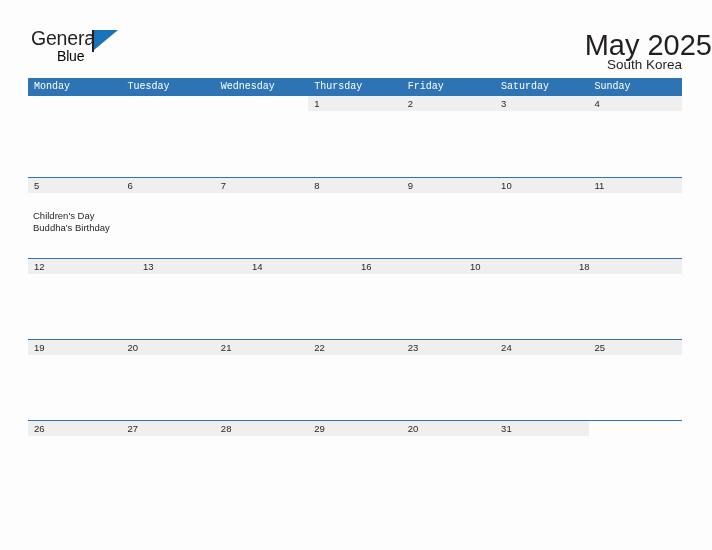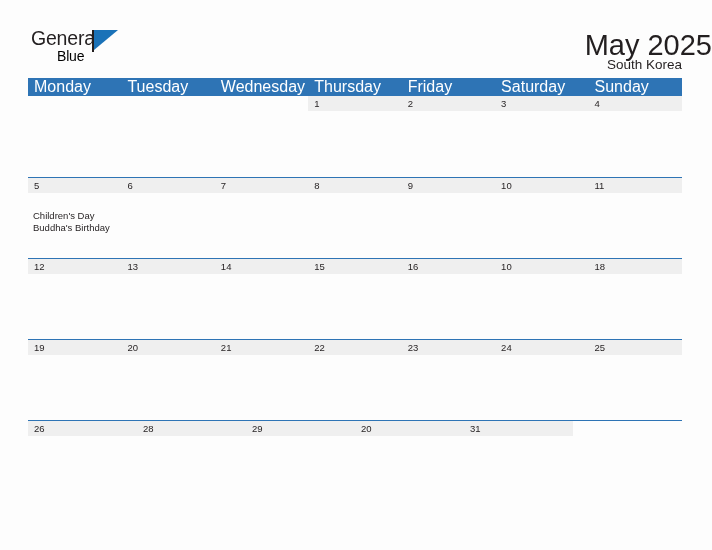--- a/index.html
+++ b/index.html
@@ -110,24 +110,25 @@
     display: flex;
     width: 654px;
     height: 18px;
     background: #2e74b5;
   }
   .weekday-cell {
     flex: 1 1 0;
     box-sizing: border-box;
     padding-left: 6px;
     color: #ffffff;
-    font-size: 16px;
+    font-size: 10px;
     line-height: 18px;
     white-space: nowrap;
     overflow: hidden;
+    font-family: Liberation Mono, monospace;
   }
 
   .week-row {
     position: relative;
     width: 654px;
     height: 81px;
     border-top: 1px solid #2e74b5;
     box-sizing: border-box;
   }
   .week-row:first-of-type {
@@ -262,23 +263,20 @@
             <div class="day-cell">
               <div class="day-band">12</div>
             </div>
             <div class="day-cell">
               <div class="day-band">13</div>
             </div>
             <div class="day-cell">
               <div class="day-band">14</div>
             </div>
             <div class="day-cell">
-              <div class="day-band">15</div>
-            </div>
-            <div class="day-cell">
               <div class="day-band">16</div>
             </div>
             <div class="day-cell">
               <div class="day-band">10</div>
             </div>
             <div class="day-cell">
               <div class="day-band">18</div>
             </div>
           </div>
         </div>
@@ -304,20 +302,23 @@
             </div>
             <div class="day-cell">
               <div class="day-band">25</div>
             </div>
           </div>
         </div>
         <div class="week-row">
           <div class="week-cells">
             <div class="day-cell">
               <div class="day-band">26</div>
+            </div>
+            <div class="day-cell">
+              <div class="day-band">27</div>
             </div>
             <div class="day-cell">
               <div class="day-band">28</div>
             </div>
             <div class="day-cell">
               <div class="day-band">29</div>
             </div>
             <div class="day-cell">
               <div class="day-band">20</div>
             </div>

